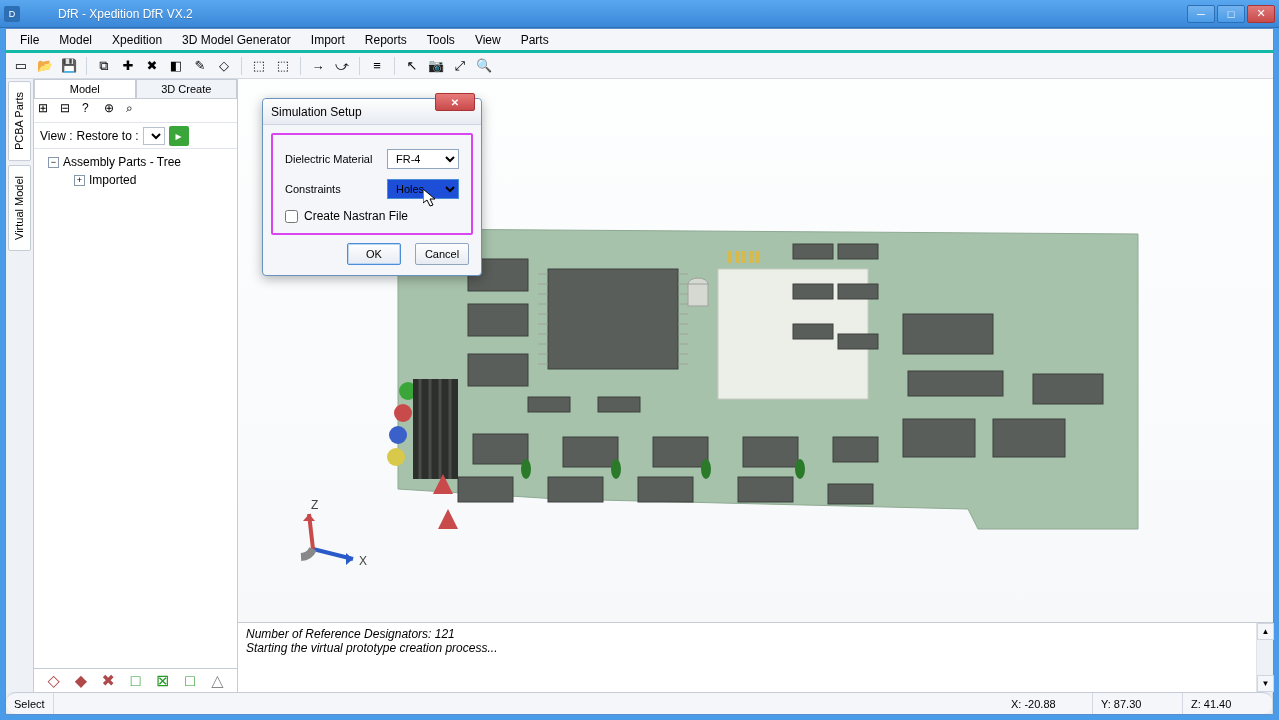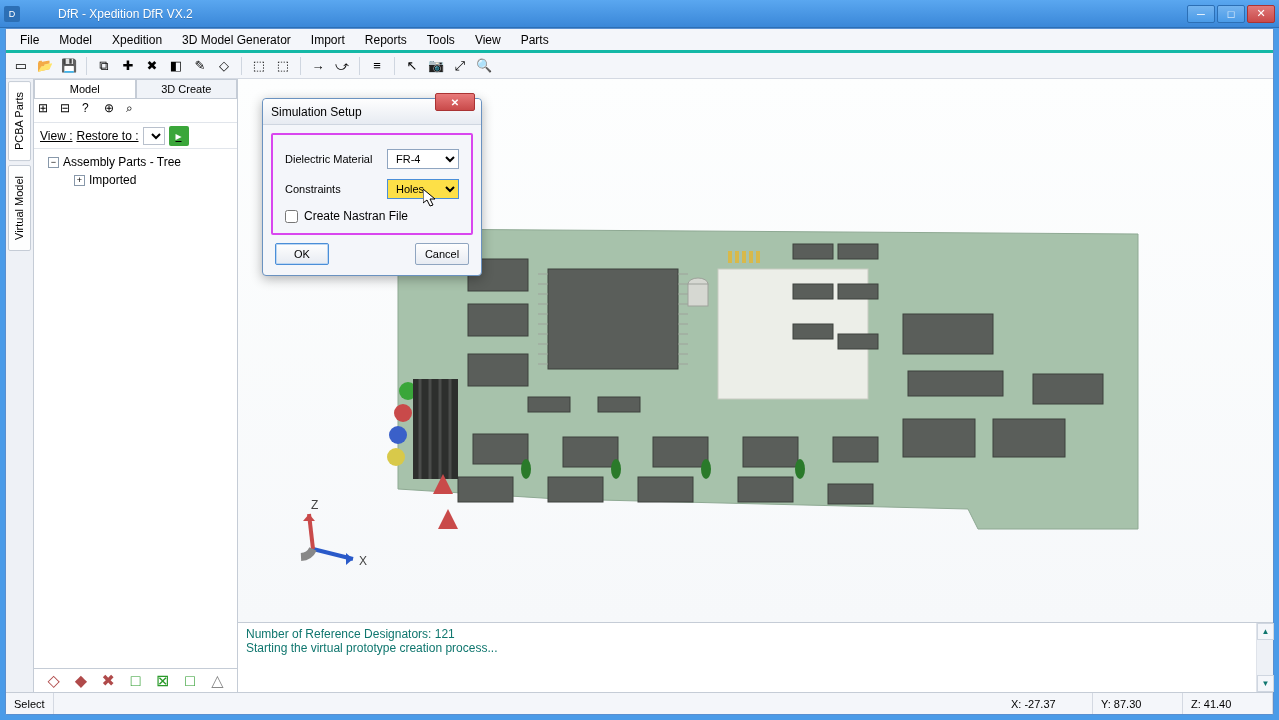--- a/index.html
+++ b/index.html
@@ -33,58 +33,58 @@
 .vtab { writing-mode: vertical-rl; transform: rotate(180deg); padding:10px 4px; border:1px solid #c5ccd6; margin:2px; background:#fdfefe; border-radius:2px; cursor:pointer; font-size:11px; text-align:center;}
 .vtab.active { background:#fff; }
 
 
 .sidepanel { width:204px; display:flex; flex-direction:column; border-right:1px solid #c5ccd6; background:#fff;}
 .sidetabs { height:20px; display:flex; border-bottom:1px solid #c5ccd6;}
 .sidetab { flex:1; display:flex; align-items:center; justify-content:center; font-size:11px; border:1px solid #c5ccd6; border-bottom:none; background:#f0f3f8; cursor:pointer;}
 .sidetab.active { background:#fff; font-weight:500;}
 .sidetoolbar { height:24px; display:flex; align-items:center; padding:0 4px; gap:2px; border-bottom:1px solid #e1e5eb;}
 .sidetoolbar .tbtn { width:20px; height:20px; font-size:12px;}
-.viewrow { height:26px; display:flex; align-items:center; padding:0 6px; gap:4px; border-bottom:1px solid #e1e5eb;text-decoration:underline;}
+.viewrow { height:26px; display:flex; align-items:center; padding:0 6px; gap:4px; border-bottom:1px solid #e1e5eb;}
 .viewrow select { height:18px; font-size:11px; border:1px solid #b8c0cc; background:#fff;}
 .viewrow .savebtn { width:20px; height:20px; background:#3aa63a; border-radius:2px; display:flex; align-items:center; justify-content:center; color:#fff; cursor:pointer;}
 .tree { flex:1; padding:4px 2px; overflow:auto;}
 .tree .node { display:flex; align-items:center; gap:4px; padding:2px 0; padding-left:12px;}
 .tree .node.child { padding-left:38px;}
 .tree .exp { width:11px; height:11px; border:1px solid #8898aa; display:flex; align-items:center; justify-content:center; font-size:9px; line-height:1; cursor:pointer; background:#fff;}
 .bottomshapes { height:24px; border-top:1px solid #c5ccd6; display:flex; align-items:center; justify-content:space-around; padding:0 6px;}
 .bottomshapes .shp { width:18px; height:18px; display:flex; align-items:center; justify-content:center; cursor:pointer;}
 
 
 .viewport { flex:1; position:relative; background:linear-gradient(#fdfefe,#f6f8fa); overflow:hidden;}
 .viewport svg { position:absolute; top:0; left:0;}
 
 
 .rightcol { flex:1; display:flex; flex-direction:column; min-width:0;}
-.console { height:70px; border-top:1px solid #c5ccd6; background:#fff; padding:4px 8px; font-size:13px; color:#0f766e; position:relative;}
+.console { height:70px; border-top:1px solid #c5ccd6; background:#fff; padding:4px 8px; font-size:13px; color:#000000; position:relative;font-style:italic;}
 .console .scrollbar { position:absolute; right:0; top:0; bottom:0; width:17px; background:#eef1f6; border-left:1px solid #dfe3ea;}
 .console .sbbtn { position:absolute; left:0; width:17px; height:17px; background:#f4f6fa; border:1px solid #cfd6e0; display:flex; align-items:center; justify-content:center; font-size:8px;}
 .console .sbbtn.up { top:0;} .console .sbbtn.down { bottom:0;}
 
 
-.statusbar { height:22px; border-top:1px solid #c5ccd6; background:#f4f6fa; display:flex; align-items:center;}
+.statusbar { height:22px; border-top:1px solid #c5ccd6; background:#f4f6fa; display:flex; align-items:center;border-radius:10px;}
 .statusbar .cell { padding:0 8px; border-right:1px solid #d4d9e2; height:100%; display:flex; align-items:center; font-size:11px;}
 .statusbar .spacer { flex:1; border-right:1px solid #d4d9e2;}
 .statusbar .coord { width:90px; justify-content:flex-start;}
 
 
 .dialog { position:absolute; left:262px; top:98px; width:220px; background:#f4f6fa; border:1px solid #6a92c0; border-radius:4px; box-shadow:0 3px 12px rgba(0,0,0,.3); z-index:100;}
 .dialog .dtitle { height:26px; display:flex; align-items:center; padding:0 8px; background:linear-gradient(#fefefe,#e7ebf2); border-bottom:1px solid #cfd6e0; border-radius:4px 4px 0 0; font-size:12px; position:relative;}
 .dialog .dclose { position:absolute; right:6px; top:-6px; width:40px; height:18px; background:linear-gradient(#e87a7a,#c94a4a); border:1px solid #a33; border-radius:2px; display:flex; align-items:center; justify-content:center; color:#fff; font-size:10px; cursor:pointer; font-weight:bold;}
 .dialog .dbody { padding:14px 12px 10px; border:2px solid #d946ef; margin:8px; border-radius:2px;}
 .dialog .row { display:flex; align-items:center; margin-bottom:10px; gap:8px;}
 .dialog .row label { width:94px; font-size:11px;}
 .dialog select { flex:1; height:20px; border:1px solid #8fa5c0; background:#fff; font-size:11px; padding:0 4px;}
-.dialog select.highlighted { background:#fde047; border-color:#4a8ed8;}
+.dialog select.highlighted { background:#1d4ed8; border-color:#4a8ed8;}
 .dialog .chk { display:flex; align-items:center; gap:6px; font-size:11px;}
-.dialog .dbuttons { display:flex; justify-content:space-between; gap:4px; padding:0 12px 10px;}
+.dialog .dbuttons { display:flex; justify-content:flex-end; gap:14px; padding:0 12px 10px;}
 .dialog .dbtn { min-width:54px; height:22px; border:1px solid #8fa5c0; background:linear-gradient(#fefefe,#e7ebf2); border-radius:2px; font-size:11px; cursor:pointer;}
 .dialog .dbtn.primary { border-color:#4a8ed8; box-shadow:0 0 0 1px #bcd6f2 inset;}
 
 
 .cursor { position:absolute; left:423px; top:189px; z-index:200; pointer-events:none;}
 </style>
 </head>
 <body>
 
 <div class="titlebar">
@@ -296,21 +296,21 @@
           <div class="sbbtn up">▲</div>
           <div class="sbbtn down">▼</div>
         </div>
       </div>
     </div>
   </div>
 
   <div class="statusbar">
     <div class="cell">Select</div>
     <div class="spacer"></div>
-    <div class="cell coord">X: -27.37</div>
+    <div class="cell coord">X: -20.88</div>
     <div class="cell coord">Y: 87.30</div>
     <div class="cell coord">Z: 41.40</div>
   </div>
 </div>
 
 <div class="dialog">
   <div class="dtitle">
     <span>Simulation Setup</span>
     <div class="dclose">✕</div>
   </div>

